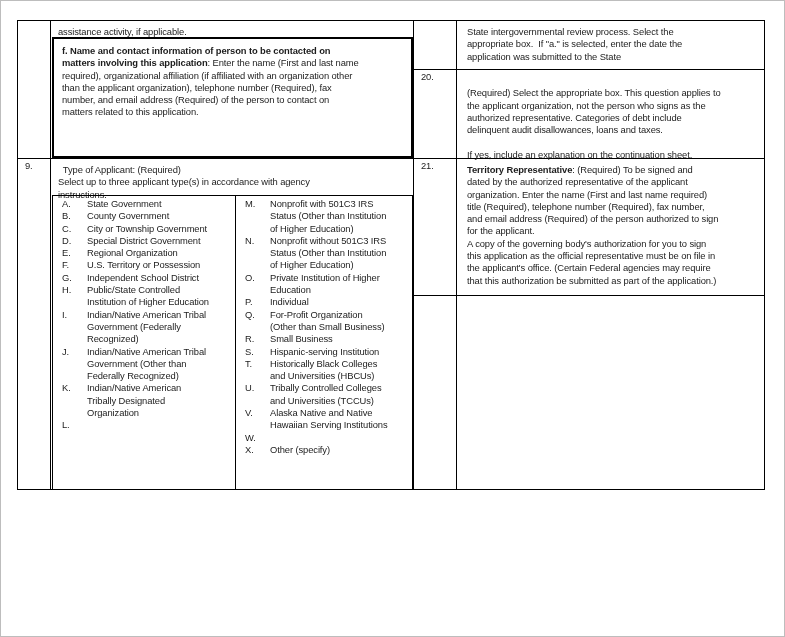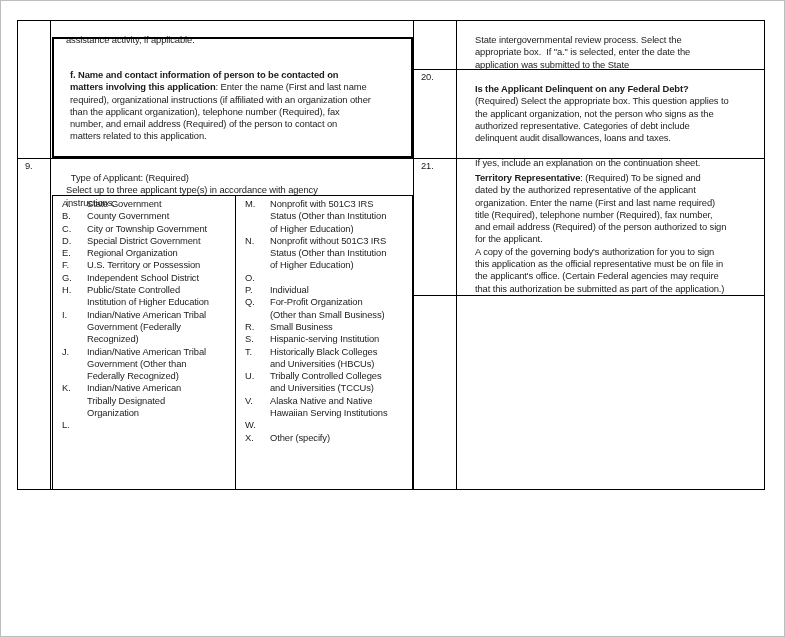--- a/index.html
+++ b/index.html
@@ -7,24 +7,24 @@
     width:785px;height:637px;position:relative;background:#ffffff;
     font-family:"Liberation Sans","DejaVu Sans",sans-serif;
     font-size:9.4px;line-height:12.3px;color:#1c1c1c;
     letter-spacing:-0.1px;overflow:hidden;
   }
   .frame{position:absolute;inset:0;border:1px solid #bdbdbd;pointer-events:none;}
   .doc{position:absolute;left:17px;top:20px;width:748px;height:470px;
        border:1px solid #000;box-sizing:border-box;background:#fff;}
   .vl{position:absolute;top:0;bottom:0;width:1px;background:#000;}
   .hl{position:absolute;height:1px;background:#000;}
-  .txt{position:absolute;white-space:pre;margin:12px;}
+  .txt{position:absolute;white-space:pre;margin:4px;}
   .b{font-weight:bold;}
   .fbox{position:absolute;left:34px;top:16px;width:361px;height:121px;
-        border:2px solid #000;box-sizing:border-box;padding:18px 4px;}
+        border:2px solid #000;box-sizing:border-box;padding:2px 4px;}
   .fbox .txt{position:static;}
   .subtable{position:absolute;left:34px;top:174px;width:361px;height:295px;
         border:1px solid #000;box-sizing:border-box;}
   .subdiv{position:absolute;left:182px;top:0;bottom:0;width:1px;background:#000;}
   .tcol{position:absolute;top:0;bottom:0;padding:2px 0 0 9px;box-sizing:border-box;}
   .tcol-a{left:0;width:182px;}
   .tcol-b{left:183px;right:0;}
   .ti{display:grid;grid-template-columns:25px auto;}
   .tl,.tx{white-space:pre;}
   .num{position:absolute;white-space:pre;}
@@ -43,21 +43,21 @@
   <div class="hl" style="top:137px;left:0;width:396px"></div>
   <div class="hl" style="top:48px;left:395px;right:0;width:auto"></div>
   <div class="hl" style="top:137px;left:395px;right:0;width:auto"></div>
   <div class="hl" style="top:274px;left:395px;right:0;width:auto"></div>
 
   <div class="txt" style="left:36px;top:1px">assistance activity, if applicable.</div>
 
   <div class="fbox">
     <div class="txt"><span class="b">f. Name and contact information of person to be contacted on
 matters involving this application</span><span>: Enter the name (First and last name
-required), organizational instructions (if affiliated with an organization other
+required), organizational affiliation (if affiliated with an organization other
 than the applicant organization), telephone number (Required), fax
 number, and email address (Required) of the person to contact on
 matters related to this application.</span></div>
   </div>
 
   <div class="num" style="left:7px;top:139px">9.</div>
   <div class="txt" style="left:36px;top:139px">  Type of Applicant: (Required)
 Select up to three applicant type(s) in accordance with agency
 instructions.</div>
 
@@ -129,20 +129,22 @@
 of Higher Education)</span>
         </div>
       <div class="ti">
           <span class="tl">N.</span>
           <span class="tx">Nonprofit without 501C3 IRS
 Status (Other than Institution
 of Higher Education)</span>
         </div>
       <div class="ti">
           <span class="tl">O.</span>
+          <span class="tx">Private Institution of Higher
+Education</span>
         </div>
       <div class="ti">
           <span class="tl">P.</span>
           <span class="tx">Individual</span>
         </div>
       <div class="ti">
           <span class="tl">Q.</span>
           <span class="tx">For-Profit Organization
 (Other than Small Business)</span>
         </div>
@@ -177,21 +179,21 @@
           <span class="tx">Other (specify)</span>
         </div>
     </div>
   </div>
 
   <div class="txt" style="left:445px;top:1px">State intergovernmental review process. Select the
 appropriate box.  If "a." is selected, enter the date the
 application was submitted to the State</div>
 
   <div class="num" style="left:403px;top:50px">20.</div>
-  <div class="txt" style="left:445px;top:50px"><span class="b">Is the Applicant Delinquent on any Federal Debt?</span><span>
+  <div class="txt" style="left:445px;top:50px"><span>
 (Required) Select the appropriate box. This question applies to
 the applicant organization, not the person who signs as the
 authorized representative. Categories of debt include
 delinquent audit disallowances, loans and taxes.
 
 If yes, include an explanation on the continuation sheet.</span></div>
 
   <div class="num" style="left:403px;top:139px">21.</div>
   <div class="txt" style="left:445px;top:139px"><span class="b">Territory Representative</span><span>: (Required) To be signed and
 dated by the authorized representative of the applicant

